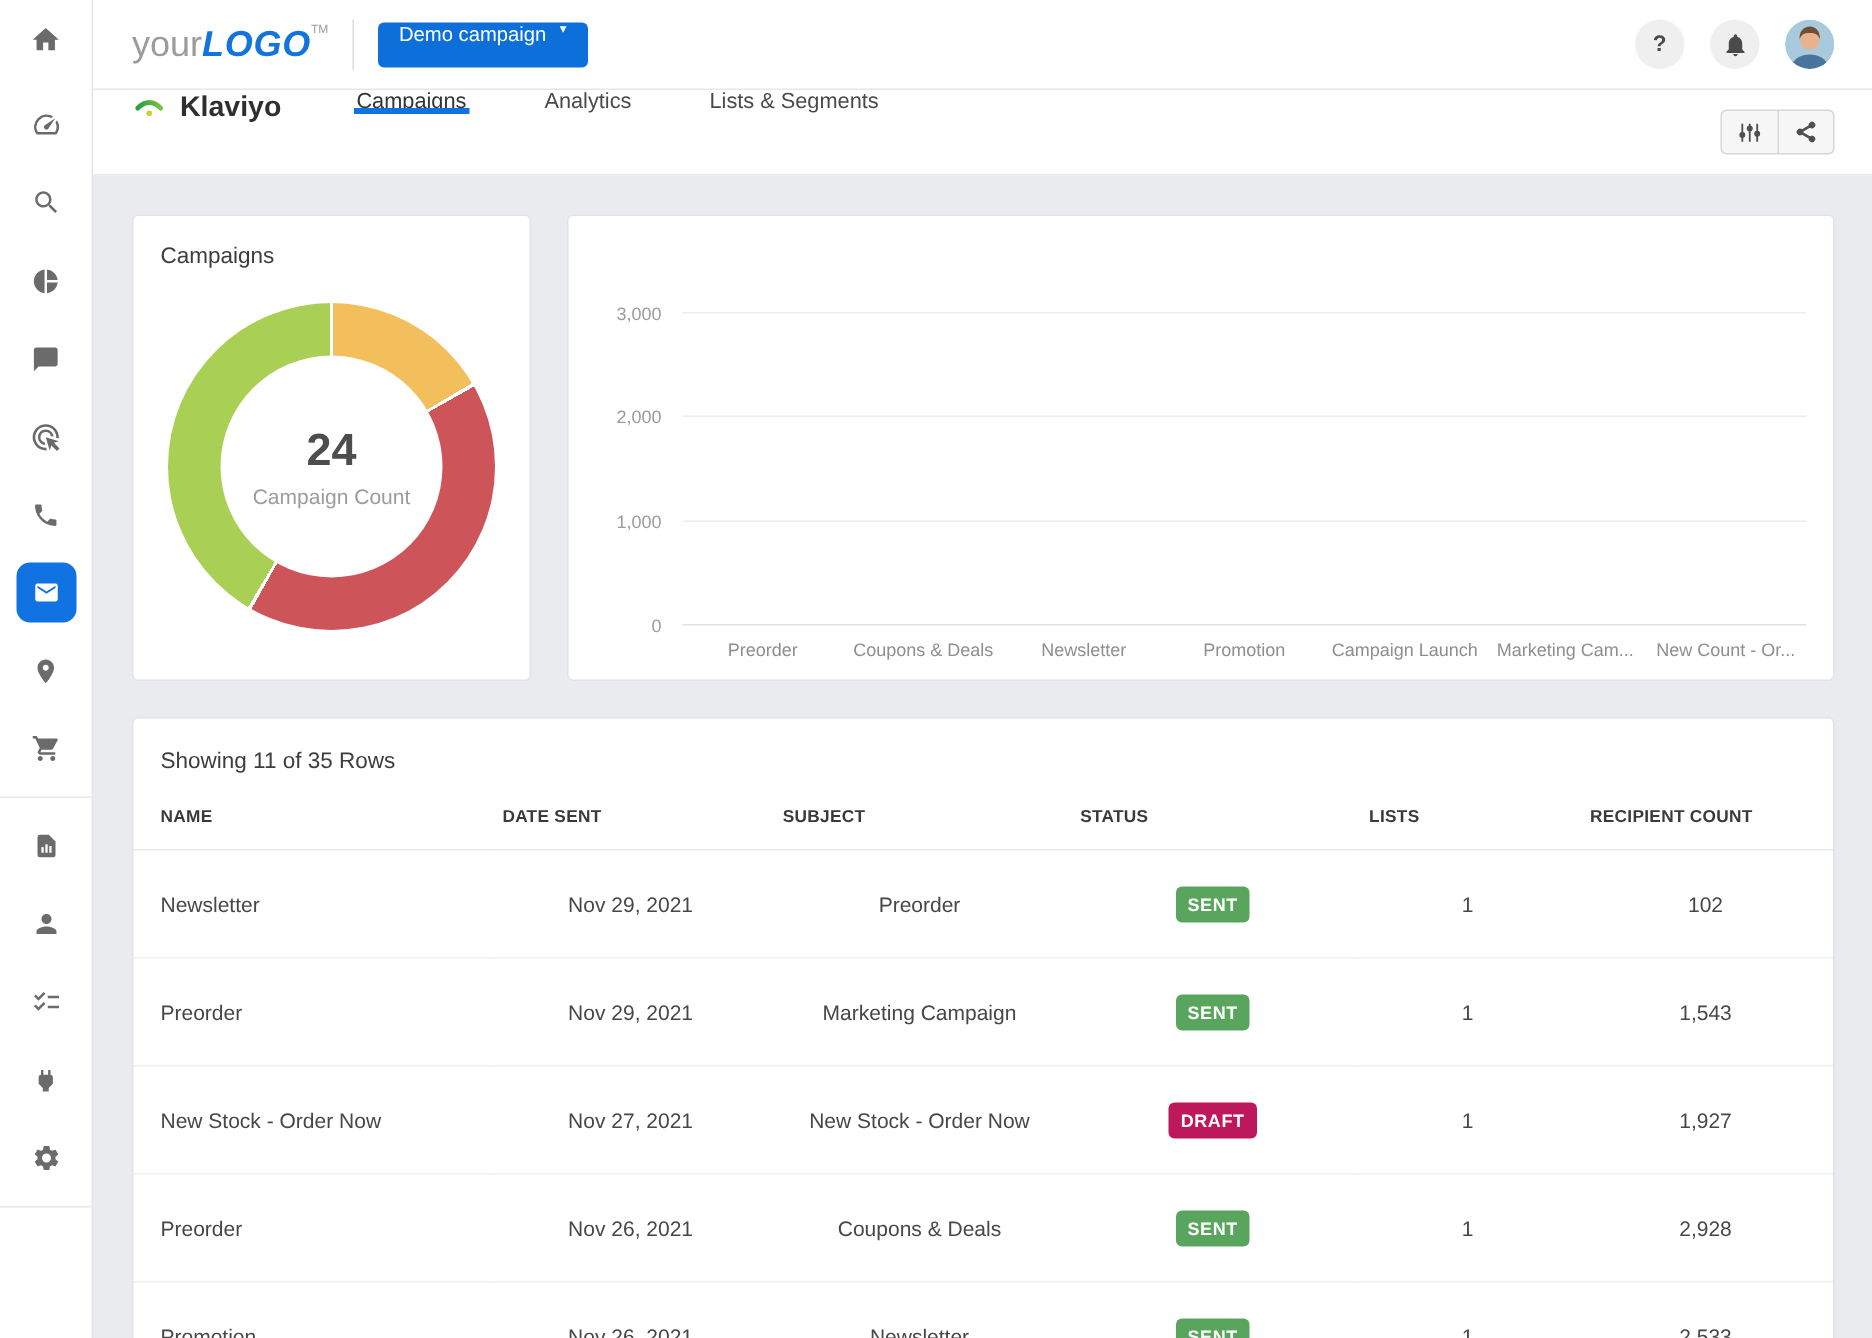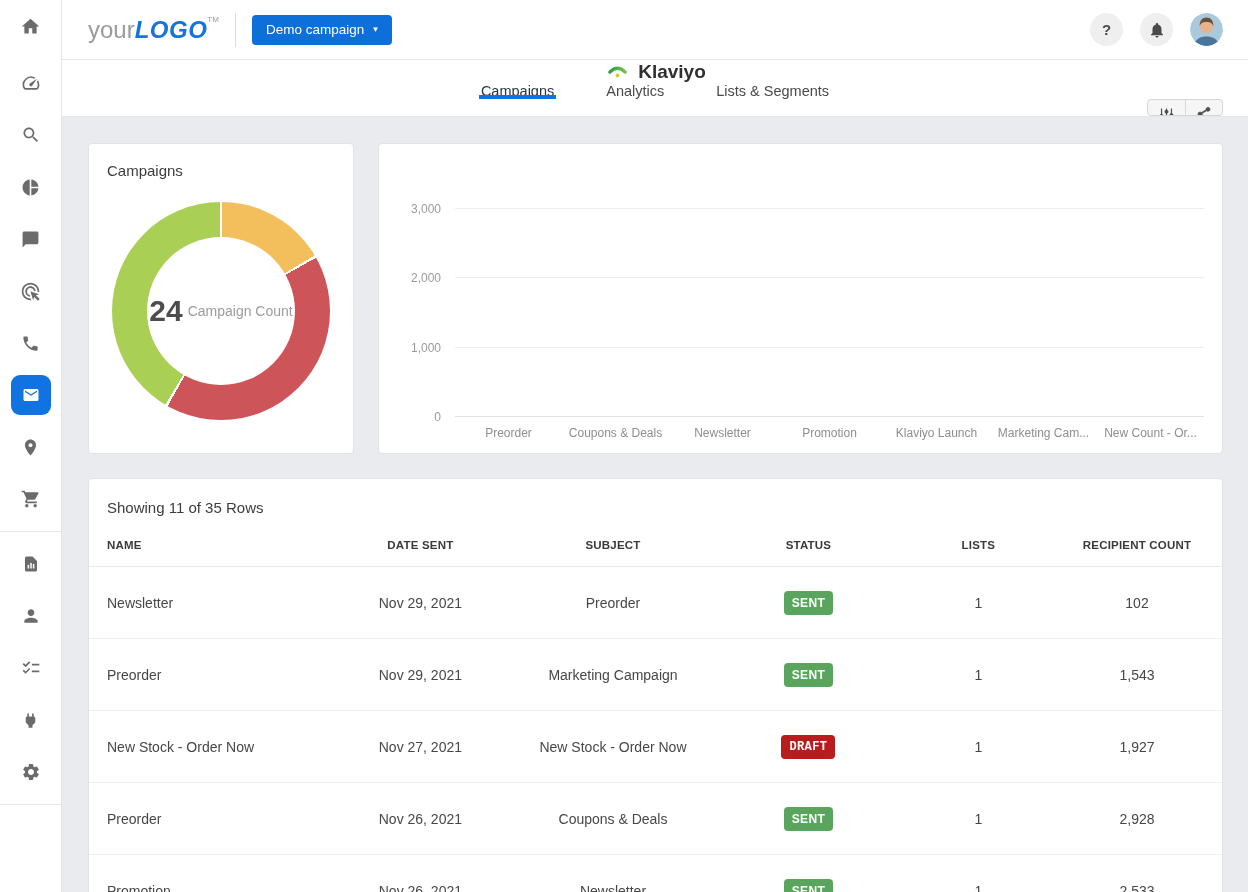--- a/index.html
+++ b/index.html
@@ -24,33 +24,33 @@
 
   
   .header { position:absolute; left:62px; top:0; right:0; height:60px; background:#fff;
             border-bottom:1px solid #e5e7e9; display:flex; align-items:center; box-sizing:border-box; z-index:5; }
   .logo { margin-left:26px; font-size:24px; line-height:1; white-space:nowrap; }
   .logo-your { color:#9b9b9b; font-weight:400; }
   .logo-logo { color:#1274dc; font-weight:800; letter-spacing:0.5px;font-style:italic; }
   .logo-tm { font-size:8px; color:#9b9b9b; vertical-align:top; position:relative; top:-2px; }
   .logo-div { width:1px; height:34px; background:#dcdcdc; margin:0 16px; }
   .campaign-btn { background:#0d6fd9; color:#fff; font-size:13.5px; padding:0 14px; height:30px;
-                  border-radius:4px; border:none; display:flex; gap:9px; align-items:center;
+                  border-radius:4px; border:none; display:flex; gap:9px; 
                   font-family:"Liberation Sans", sans-serif; cursor:pointer; }
   .caret { font-size:9px; line-height:1; }
   .header-right { margin-left:auto; margin-right:25px; display:flex; gap:17px; align-items:center; }
   .circle-btn { width:33px; height:33px; border-radius:50%; background:#efefef; border:none; cursor:pointer;
                 display:flex; align-items:center; justify-content:center; color:#4a4a4a;
                 font-weight:700; font-size:15px; font-family:"Liberation Sans", sans-serif; }
   .circle-btn svg { fill:#4a4a4a; }
   .avatar { width:33px; height:33px; border-radius:50%; overflow:hidden; cursor:pointer; }
 
   
   .appbar { position:absolute; left:62px; top:60px; right:0; height:57px; background:#fff;
-            border-bottom:1px solid #e5e7e9; display:flex; align-items:center; box-sizing:border-box; z-index:4;flex-direction:column; }
+            border-bottom:1px solid #e5e7e9; display:flex; align-items:flex-start; box-sizing:border-box; z-index:4; }
   .brand { display:flex; align-items:center; gap:9px; margin-left:26px; margin-right:24px;
            font-size:19px; font-weight:700; color:#2f2f2f; }
   .tabs { display:flex; }
   .tab { position:relative; display:flex; align-items:center; padding:0 26px; font-size:14.5px;
          color:#4a4a4a; cursor:pointer; white-space:nowrap; }
   .tab.active { color:#333; }
   .tab.active::after { content:""; position:absolute; left:24px; right:24px; bottom:0; height:4px; background:#1173e0; }
   .appbar-actions { margin-left:auto; margin-right:25px; align-self:center; display:flex;
                     border:1px solid #d6d6d6; border-radius:4px; background:#f6f6f6; overflow:hidden; }
   .abtn { width:37px; height:28px; display:flex; align-items:center; justify-content:center;
@@ -62,21 +62,21 @@
   .content { position:absolute; left:62px; top:117px; right:0; bottom:0;
              padding:26px 25px 0 26px; box-sizing:border-box; overflow:hidden; }
   .cards-row { display:flex; gap:24px; }
   .card { background:#fff; border:1px solid #e1e3e6; border-radius:4px; box-sizing:border-box; }
   .card-title { font-size:15px; color:#3d3d3d; padding:18px 18px 0 18px; }
 
   
   .donut-card { width:266px; height:311px; flex:none; position:relative; }
   .donut { width:218px; height:218px; border-radius:50%; margin:23px auto 0; position:relative; }
   .donut-hole { position:absolute; left:35px; top:35px; width:148px; height:148px; background:#fff;
-                border-radius:50%; display:flex; align-items:center;
+                border-radius:50%; display:flex; flex-direction:column; align-items:center;
                 justify-content:center; gap:5px; }
   .donut-value { font-size:30px; font-weight:700; color:#4d4d4d; }
   .donut-label { font-size:14px; color:#9c9c9c; }
 
   
   .bar-card { flex:1; height:311px; position:relative; }
   .chart-area { position:absolute; left:18px; right:18px; top:64px; height:208px; }
   .gridline { position:absolute; left:58px; right:0; height:0; border-top:1px solid #ededed; }
   .gridline.zero { border-top-color:#e2e2e2; }
   .tick { position:absolute; left:-58px; width:44px; text-align:right; top:-7px;
@@ -85,21 +85,21 @@
   .bar-col { flex:1; display:flex; justify-content:center; }
   .bar { width:33px; }
   .xlabels { position:absolute; left:58px; right:0; top:100%; margin-top:10px; display:flex; }
   .xlabel { flex:1; text-align:center; font-size:12px; color:#8e8e8e; white-space:nowrap; overflow:hidden; }
 
   
   .table-card { margin-top:24px; min-height:480px; }
   .table-summary { font-size:15px; color:#3d3d3d; padding:20px 18px 0 18px; }
   table { width:100%; border-collapse:collapse; margin-top:9px; table-layout:fixed; }
   th { font-size:11.5px; color:#3a3a3a; font-weight:700; padding:14px 8px 15px;
-       border-bottom:1px solid #e9e9e9; text-align:center; letter-spacing:0.2px; }
+       border-bottom:1px solid #e9e9e9; text-align:left; letter-spacing:0.2px; }
   th.col-name { text-align:left; padding-left:18px; }
   td { height:71px; font-size:14px; color:#474747; text-align:center;
        border-bottom:1px solid #efefef; padding:0 8px; }
   td.col-name { text-align:left; padding-left:18px; }
   .badge { display:inline-block; color:#fff; font-size:12px; font-weight:700; letter-spacing:0.4px;
            padding:5px 8px; border-radius:4px; }
 </style>
 </head>
 <body>
 
@@ -356,21 +356,21 @@
             </div>
             <div class="bar-col">
               <div class="bar" style="height: 9.16667%; background: rgb(145, 183, 198);"></div>
             </div>
           </div>
         <div class="xlabels" id="xlabels">
             <div class="xlabel">Preorder</div>
             <div class="xlabel">Coupons &amp; Deals</div>
             <div class="xlabel">Newsletter</div>
             <div class="xlabel">Promotion</div>
-            <div class="xlabel">Klaviyo Launch</div>
+            <div class="xlabel">Campaign Launch</div>
             <div class="xlabel">Marketing Cam...</div>
             <div class="xlabel">New Count - Or...</div>
           </div>
       </div>
     </section>
   </div>
 
   <section class="card table-card">
     <div class="table-summary">Showing 11 of 35 Rows</div>
     <table>
@@ -406,21 +406,21 @@
             <td>Nov 29, 2021</td>
             <td>Marketing Campaign</td>
             <td><span class="badge" style="background: rgb(90, 165, 93);">SENT</span></td>
             <td>1</td>
             <td>1,543</td>
           </tr>
           <tr>
             <td class="col-name">New Stock - Order Now</td>
             <td>Nov 27, 2021</td>
             <td>New Stock - Order Now</td>
-            <td><span class="badge" style="background: #b91c1c; font-family: Liberation Mono, monospace;">DRAFT</span></td>
+            <td><span class="badge" style="background: #be185d;">DRAFT</span></td>
             <td>1</td>
             <td>1,927</td>
           </tr>
           <tr>
             <td class="col-name">Preorder</td>
             <td>Nov 26, 2021</td>
             <td>Coupons &amp; Deals</td>
             <td><span class="badge" style="background: rgb(90, 165, 93);">SENT</span></td>
             <td>1</td>
             <td>2,928</td>

